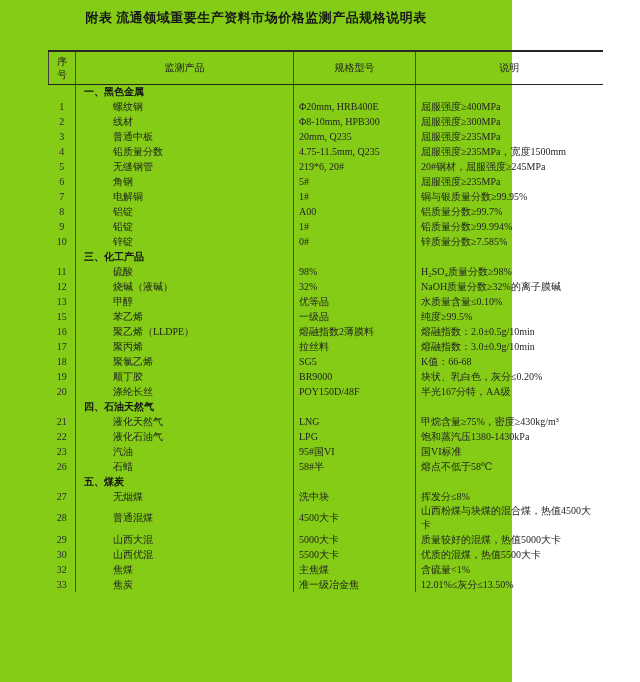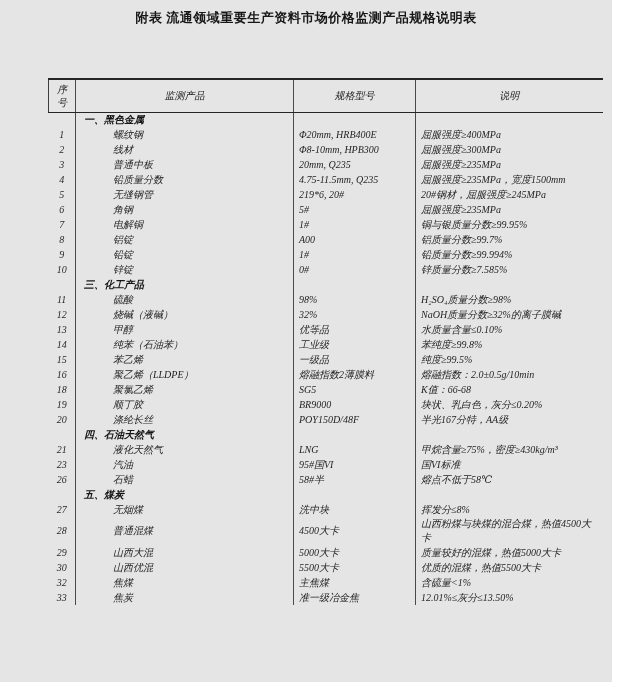--- a/index.html
+++ b/index.html
@@ -2,35 +2,34 @@
 <html><head>
 <meta charset="utf-8">
 <style>
   * { margin: 0; padding: 0; box-sizing: border-box; }
   html, body { background: #ffffff; }
   body {
     width: 640px; height: 682px; overflow: hidden;
     font-family: "Liberation Serif", "DejaVu Serif", serif;
     color: #1f1f1f;
   }
-  .page { position: relative; width: 612px; height: 682px; background: #e5e5e5; }
+  .page { position: relative; width: 512px; height: 682px; background: #84cc16; }
   .doc-title {
     padding-top: 9px;
     text-align: center;
     font-weight: bold;
     font-size: 13px;
     letter-spacing: 0.5px;
     color: #171717;
   }
   table.spec-table {
     border-collapse: collapse;
     table-layout: fixed;
     width: 554px;
-    margin: 51px 0 0 48px;
-    font-style: italic;
+    margin: 23px 0 0 48px;
   }
   th, td {
     font-weight: normal;
     font-size: 10px;
     padding: 0;
     vertical-align: middle;
     overflow: hidden;
   }
   col.col-no      { width: 27px; }
   col.col-product { width: 218px; }
@@ -163,38 +162,38 @@
           <td class="c-spec">32%</td>
           <td class="c-desc">NaOH质量分数≥32%的离子膜碱</td>
         </tr>
         <tr>
           <td class="c-no">13</td>
           <td class="c-product">甲醇</td>
           <td class="c-spec">优等品</td>
           <td class="c-desc">水质量含量≤0.10%</td>
         </tr>
         <tr>
-          <td class="c-no">14</td>
-          <td class="c-product">纯苯（石油苯）</td>
-          <td class="c-spec">工业级</td>
-          <td class="c-desc">苯纯度≥99.8%</td>
-        </tr>
-        <tr>
           <td class="c-no">15</td>
           <td class="c-product">苯乙烯</td>
           <td class="c-spec">一级品</td>
           <td class="c-desc">纯度≥99.5%</td>
         </tr>
         <tr>
           <td class="c-no">16</td>
           <td class="c-product">聚乙烯（LLDPE）</td>
           <td class="c-spec">熔融指数2薄膜料</td>
           <td class="c-desc">熔融指数：2.0±0.5g/10min</td>
         </tr>
         <tr>
+          <td class="c-no">17</td>
+          <td class="c-product">聚丙烯</td>
+          <td class="c-spec">拉丝料</td>
+          <td class="c-desc">熔融指数：3.0±0.9g/10min</td>
+        </tr>
+        <tr>
           <td class="c-no">18</td>
           <td class="c-product">聚氯乙烯</td>
           <td class="c-spec">SG5</td>
           <td class="c-desc">K值：66-68</td>
         </tr>
         <tr>
           <td class="c-no">19</td>
           <td class="c-product">顺丁胶</td>
           <td class="c-spec">BR9000</td>
           <td class="c-desc">块状、乳白色，灰分≤0.20%</td>
@@ -209,20 +208,26 @@
           <td class="c-no"></td>
           <td class="c-product">四、石油天然气</td>
           <td class="c-spec"></td>
           <td class="c-desc"></td>
         </tr>
         <tr>
           <td class="c-no">21</td>
           <td class="c-product">液化天然气</td>
           <td class="c-spec">LNG</td>
           <td class="c-desc">甲烷含量≥75%，密度≥430kg/m³</td>
+        </tr>
+        <tr>
+          <td class="c-no">22</td>
+          <td class="c-product">液化石油气</td>
+          <td class="c-spec">LPG</td>
+          <td class="c-desc">饱和蒸汽压1380-1430kPa</td>
         </tr>
         <tr>
           <td class="c-no">23</td>
           <td class="c-product">汽油</td>
           <td class="c-spec">95#国VI</td>
           <td class="c-desc">国VI标准</td>
         </tr>
         <tr>
           <td class="c-no">26</td>
           <td class="c-product">石蜡</td>

